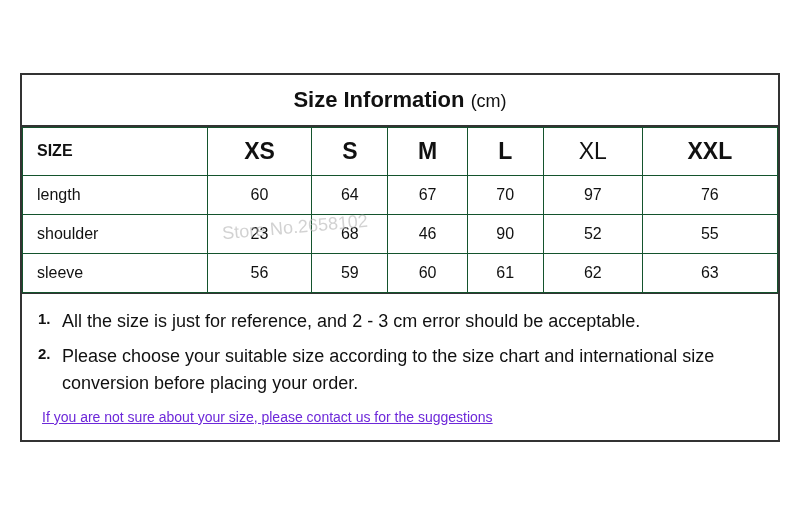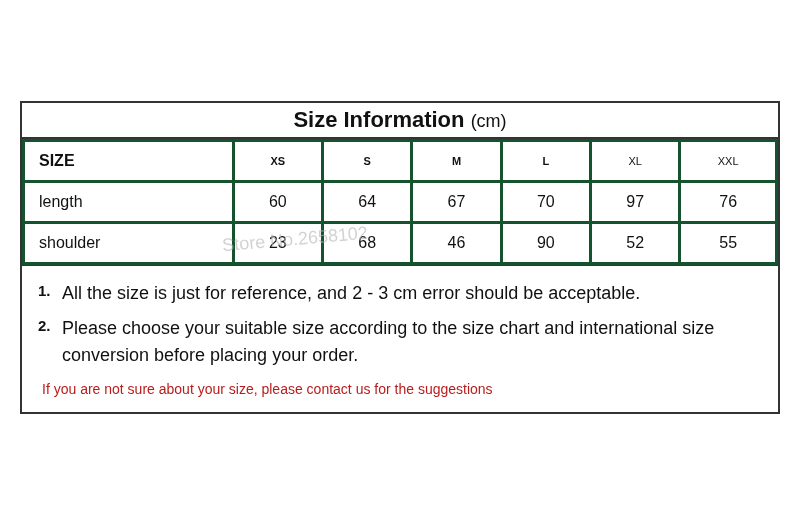--- a/index.html
+++ b/index.html
@@ -19,21 +19,21 @@
     }
 
     .container {
       width: 760px;
       border: 2px solid #333;
       background: #fff;
     }
 
     .title-row {
       text-align: center;
-      padding: 4px 10px;
+      padding: 12px 10px;
       border-bottom: 2px solid #333;
       background: #fff;
     }
 
     .title-row h2 {
       font-size: 22px;
       font-weight: bold;
       color: #111;
     }
 
@@ -41,30 +41,30 @@
       font-size: 18px;
       font-weight: normal;
     }
 
     table {
       width: 100%;
       border-collapse: collapse;
     }
 
     table td, table th {
-      border: 3px solid #14532d;
+      border: 1px solid #14532d;
       text-align: center;
       padding: 10px 8px;
       font-size: 16px;
       color: #111;
     }
 
     table tr:first-child td {
       font-weight: bold;
-      font-size: 11px;
+      font-size: 23px;
     }
 
     table tr td:first-child {
       text-align: left;
       padding-left: 14px;
       font-size: 16px;
     }
 
     table tr:first-child td:first-child {
       font-weight: bold;
@@ -92,23 +92,24 @@
     }
 
     .note-text {
       font-size: 18px;
       line-height: 1.5;
     }
 
     .note-extra {
       margin-top: 10px;
       font-size: 14px;
-      color: #b91c1c;
+      color: #6d28d9;
       padding-left: 4px;
       line-height: 1.5;
+      text-decoration: underline;
     }
 
     .watermark {
       position: absolute;
       font-size: 18px;
       color: rgba(180, 180, 180, 0.6);
       pointer-events: none;
       transform: rotate(-5deg);
       white-space: nowrap;
     }
@@ -131,39 +132,48 @@
   <div class="table-wrapper">
     <table>
       <tbody id="table-body">
       <tr>
             <td style="font-weight: bold;">SIZE</td>
             <td style="font-weight: bold;">XS</td>
             <td style="font-weight: bold;">S</td>
             <td style="font-weight: bold;">M</td>
             <td style="font-weight: bold;">L</td>
             <td style="font-weight: normal;">XL</td>
-            <td style="font-weight: normal;">XXL</td>
+            <td style="font-weight: bold;">XXL</td>
           </tr>
           <tr>
             <td>length</td>
             <td>60</td>
             <td>64</td>
             <td>67</td>
             <td>70</td>
             <td>97</td>
             <td>76</td>
           </tr>
           <tr>
             <td>shoulder</td>
             <td>23</td>
             <td>68</td>
             <td>46</td>
             <td>90</td>
             <td>52</td>
             <td>55</td>
+          </tr>
+          <tr>
+            <td>sleeve</td>
+            <td>56</td>
+            <td>59</td>
+            <td>60</td>
+            <td>61</td>
+            <td>62</td>
+            <td>63</td>
           </tr>
         </tbody>
     </table>
     <div class="watermark" style="position:absolute; left:200px; top:90px; z-index:2;">Store No.2658102</div>
   </div>
 
   <div class="notes-section">
     <div id="notes-container">
         <div class="note-item">
           <span class="note-number">1.</span>

